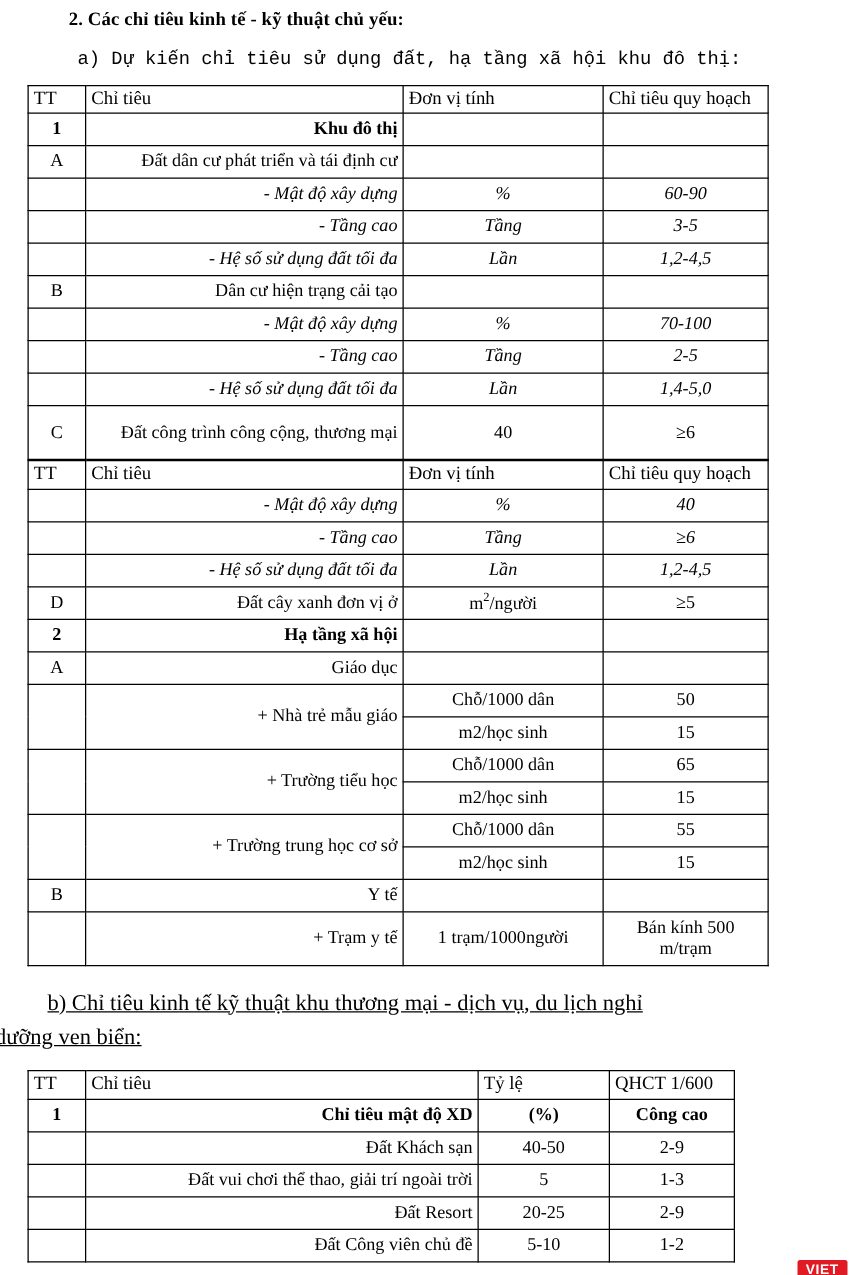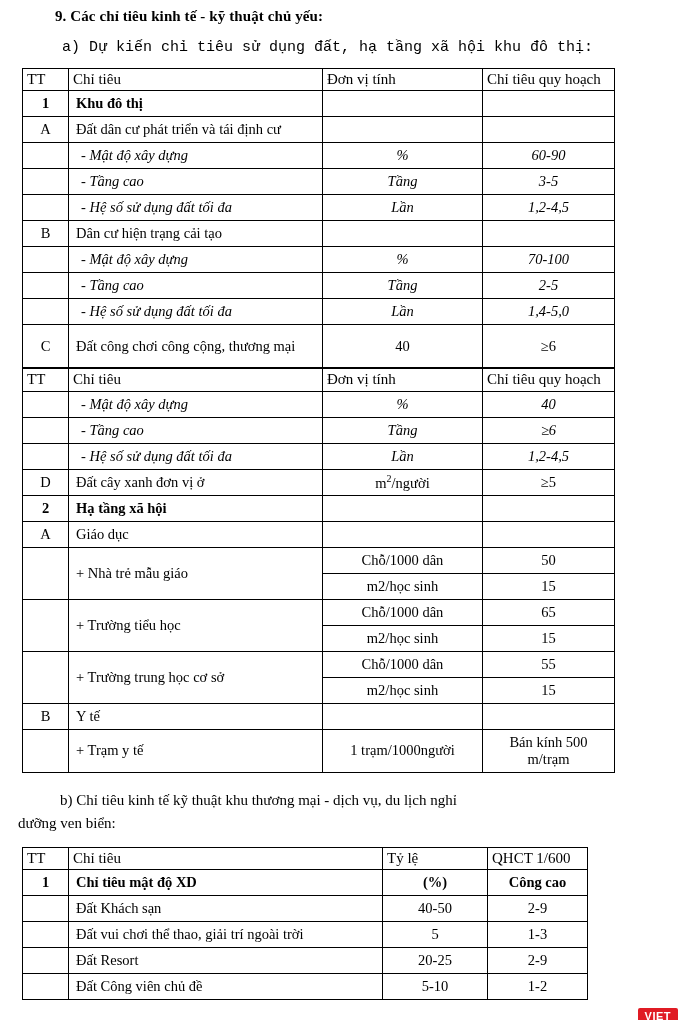--- a/index.html
+++ b/index.html
@@ -26,25 +26,26 @@
     font-size: 15px;
     margin: 8px 0 0 55px;
     letter-spacing: 0.1px;
   }
   .para {
     font-size: 15px;
     margin: 14px 0 0 62px;
     font-family: Liberation Mono, monospace;
   }
   .para-b {
-    font-size: 15px;
+    font-size: 18px;
     margin: 16px 0 0 0;
-    padding: 0 40px 0 60px;
+    padding: 0 40px 0 38px;
     text-align: justify;
     line-height: 1.55;
+    text-decoration: underline;
   }
   .para-b .cont {
     display: block;
     margin-left: -42px;
   }
   table.doc {
     border-collapse: collapse;
     table-layout: fixed;
     font-size: 14.5px;
   }
@@ -67,21 +68,21 @@
     width: 565px;
   }
   .hdr td {
     text-align: left;
     font-weight: bold;
     font-size: 15px;
     line-height: 1.15;
     padding: 6px 2px;
   }
   .c-center { text-align: center; }
-  .c-left { text-align: left; padding-left: 7px !important; }
+  .c-left { text-align: right; padding-left: 7px !important; }
   .ital { font-style: italic; }
   .bold { font-weight: bold !important; }
   .indent { padding-left: 12px !important; }
   .tt { text-align: center; }
   .row td { height: 21px; }
   .row2 td { height: 38px; }
   .sup { font-size: 10px; vertical-align: super; }
   .watermark {
     position: absolute;
     right: 14px;
@@ -94,21 +95,21 @@
     letter-spacing: 0.5px;
     padding: 2px 7px 2px 7px;
     border-radius: 2px;
   }
 </style>
 </head>
 <body>
 
 <div class="page">
 
-  <div class="heading">9. Các chỉ tiêu kinh tế - kỹ thuật chủ yếu:</div>
+  <div class="heading">2. Các chỉ tiêu kinh tế - kỹ thuật chủ yếu:</div>
 
   <div class="para">a) Dự kiến chỉ tiêu sử dụng đất, hạ tầng xã hội khu đô thị:</div>
 
   <table class="doc t1">
     <colgroup>
       <col style="width:46px">
       <col style="width:254px">
       <col style="width:160px">
       <col style="width:132px">
     </colgroup>
@@ -168,21 +169,21 @@
           <td class="c-center ital">2-5</td>
         </tr>
         <tr class="row">
           <td class="tt "></td>
           <td class="c-left ital indent ">- Hệ số sử dụng đất tối đa</td>
           <td class="c-center ital">Lần</td>
           <td class="c-center ital">1,4-5,0</td>
         </tr>
         <tr class="row2">
           <td class="tt ">C</td>
-          <td class="c-left ">Đất công chơi công cộng, thương mại</td>
+          <td class="c-left ">Đất công trình công cộng, thương mại</td>
           <td class="c-center ">40</td>
           <td class="c-center ">≥6</td>
         </tr>
       </tbody>
   </table>
 
   <table class="doc t2">
     <colgroup>
       <col style="width:46px">
       <col style="width:254px">

